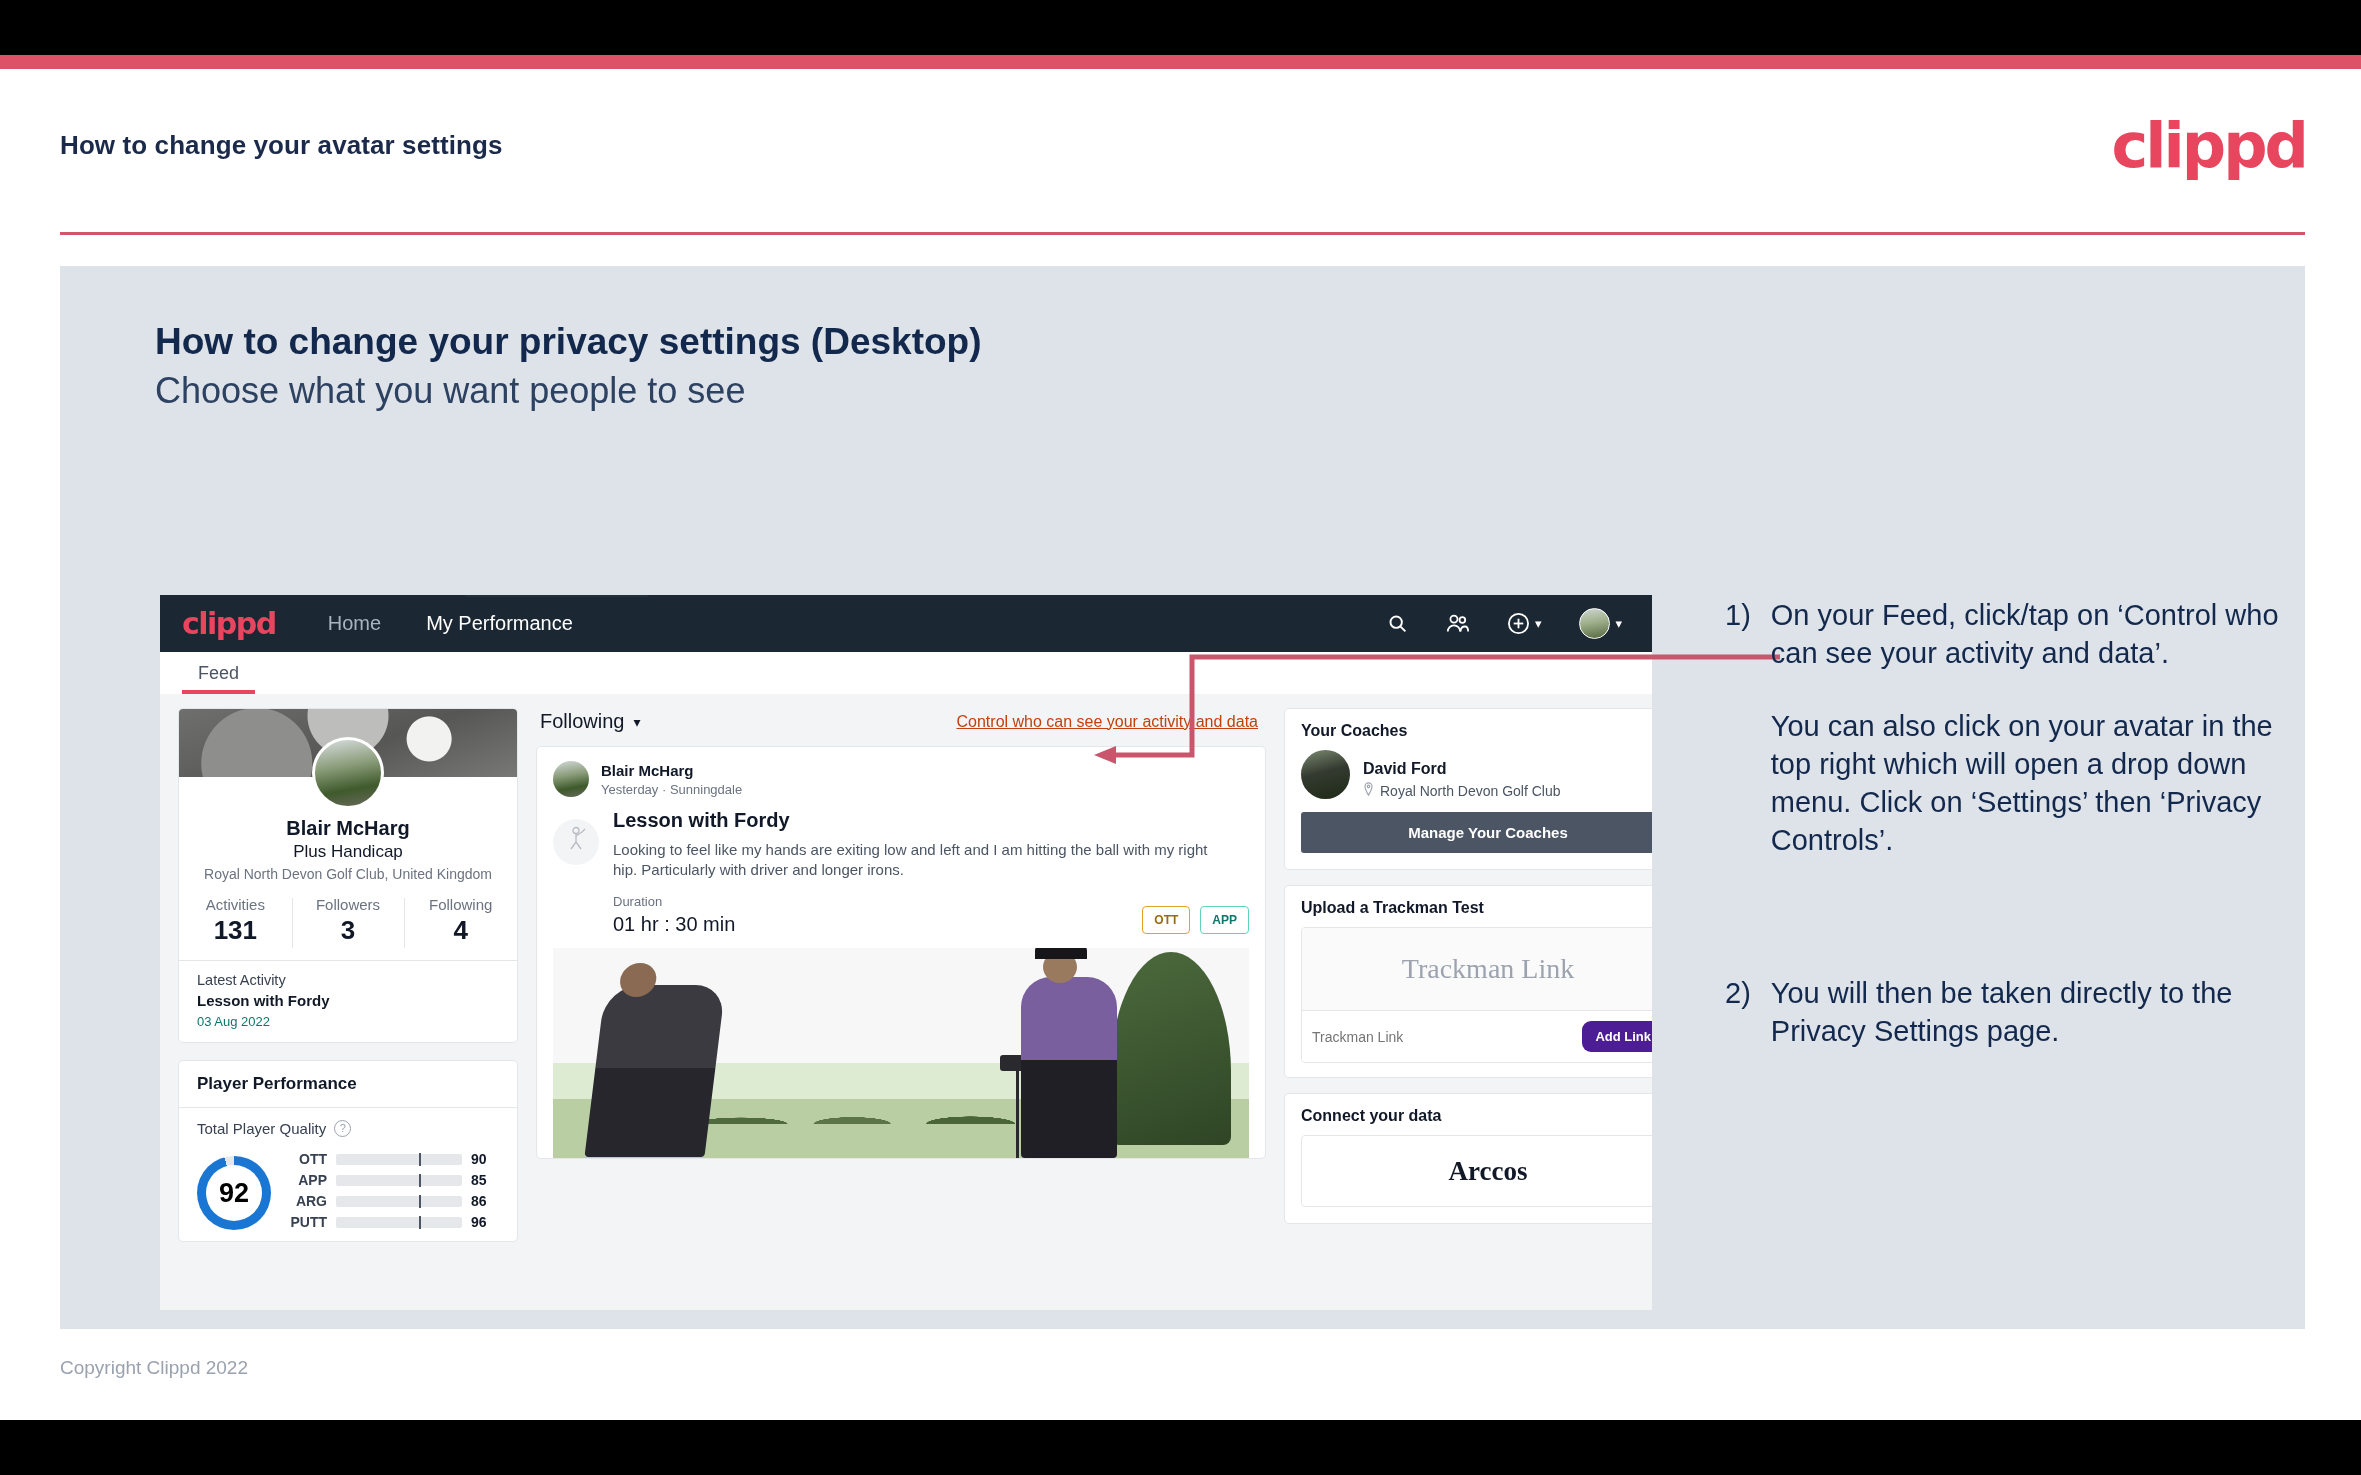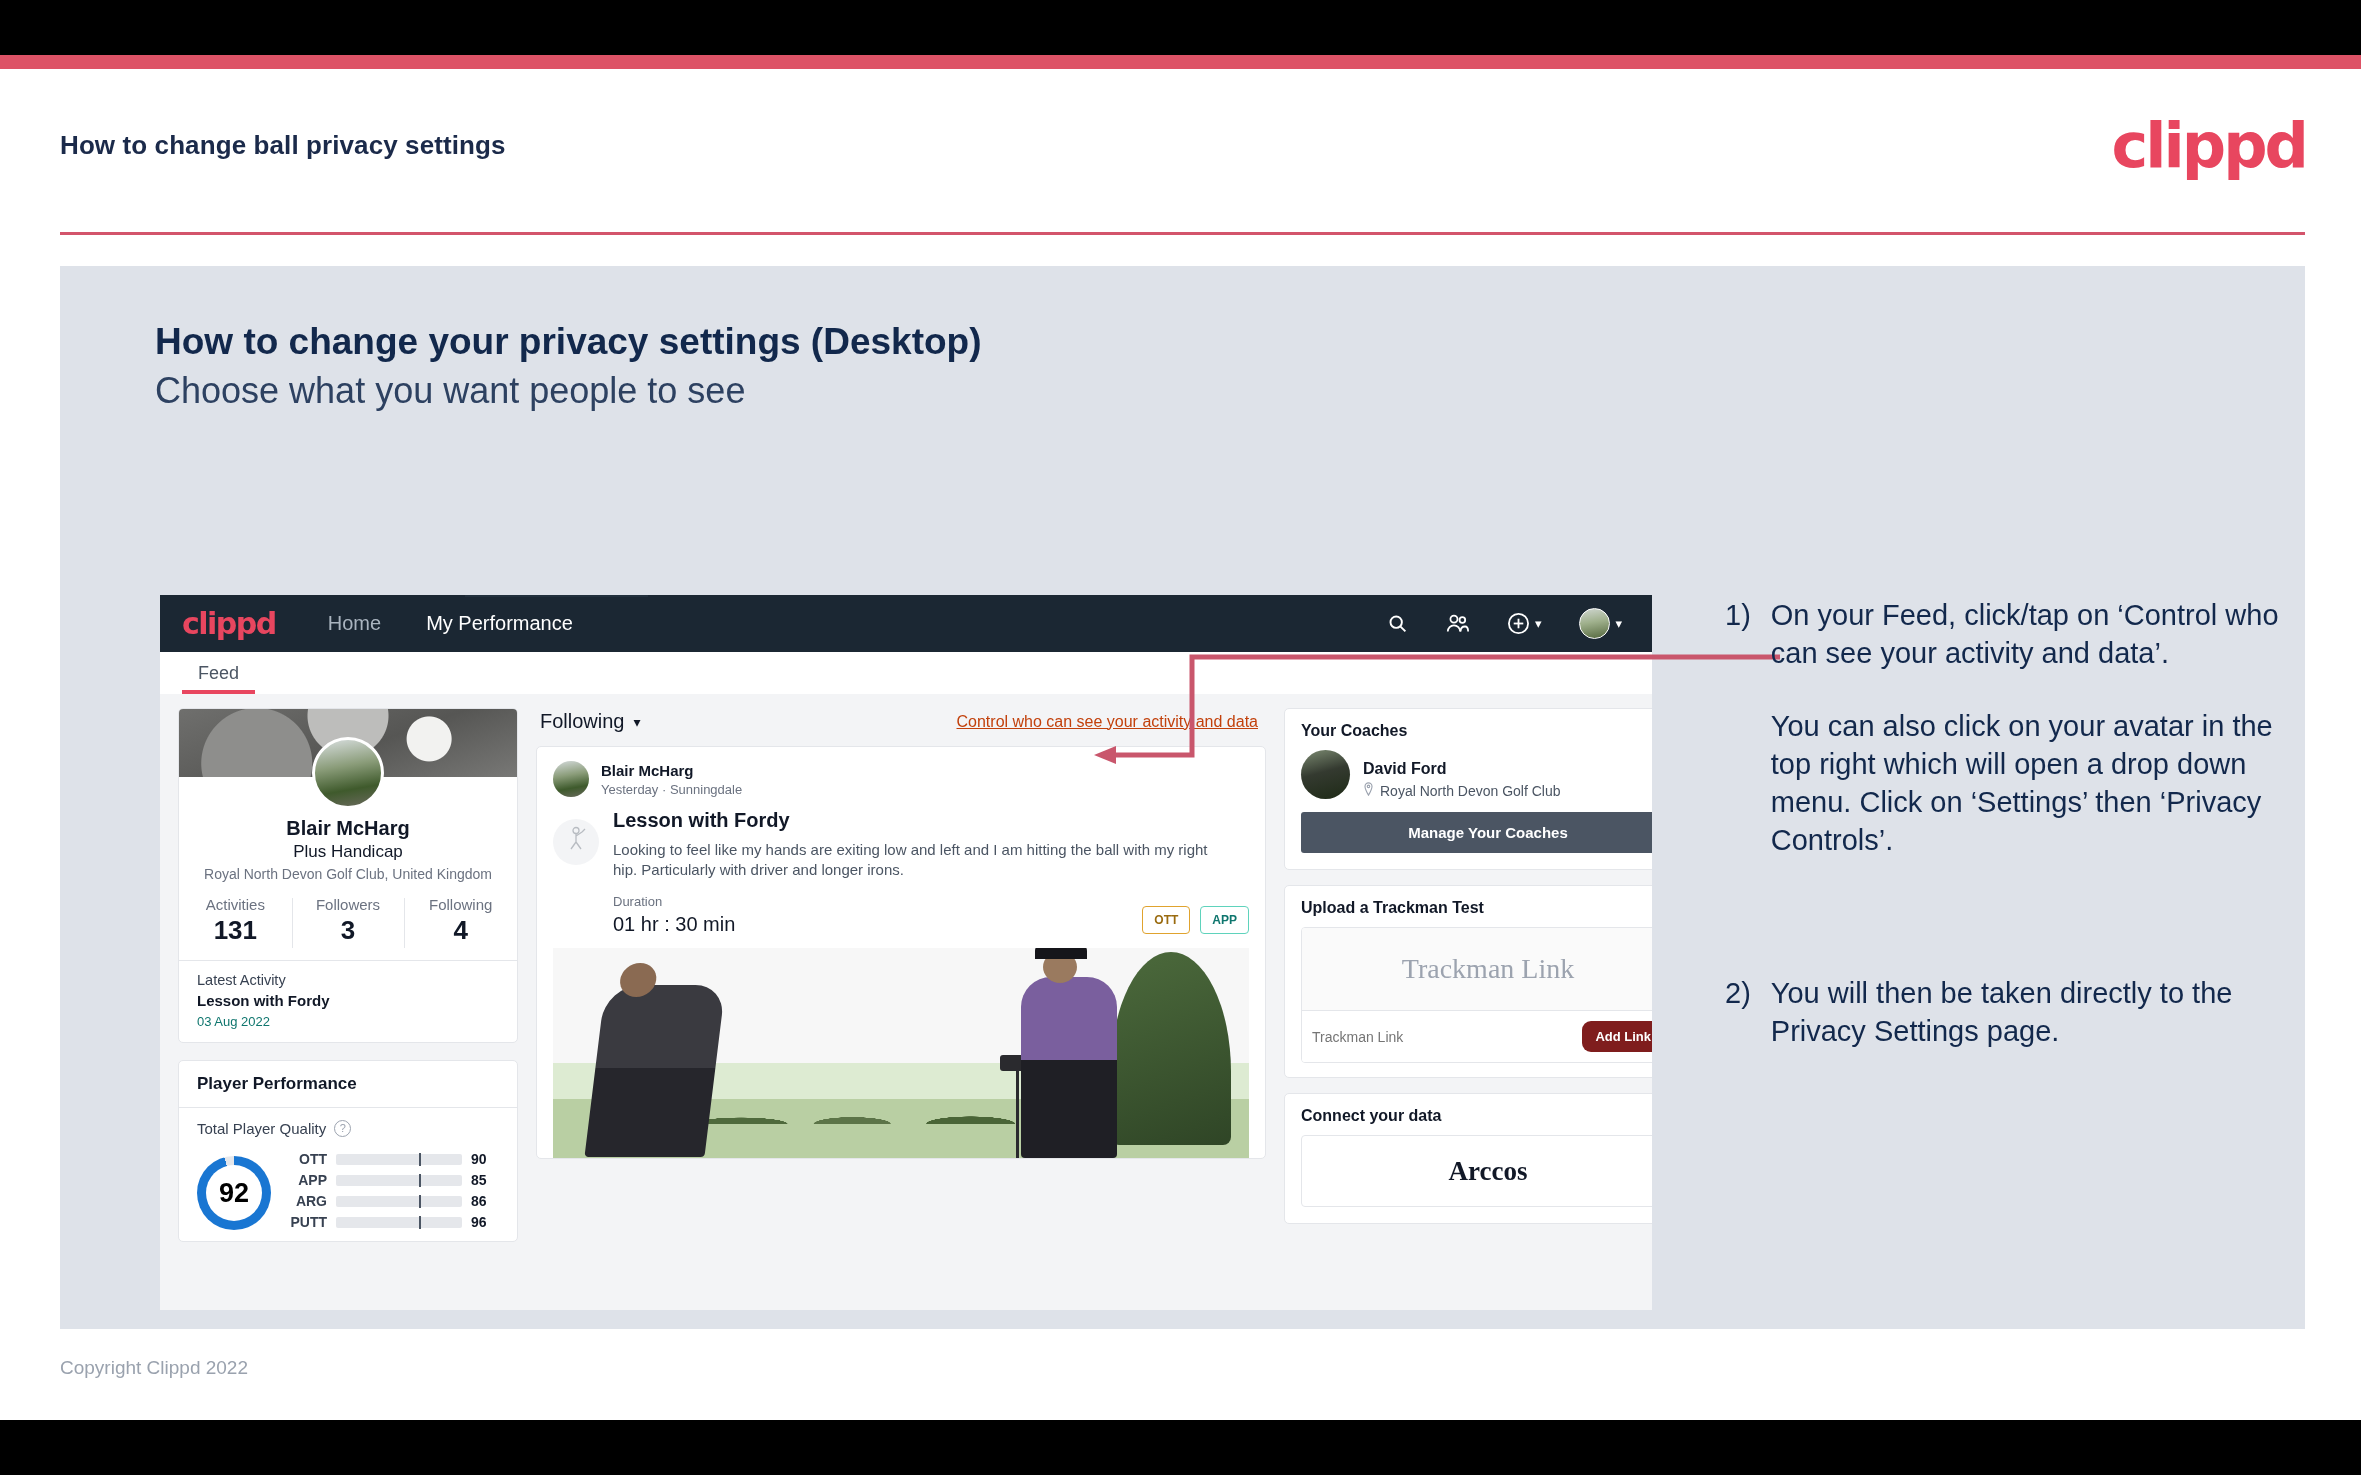--- a/index.html
+++ b/index.html
@@ -358,21 +358,21 @@
     padding: 10px 10px; background: #ffffff;
     border-top: 1px solid #e4e6ea;
   }
   .tm-input {
     flex: 1; border: none; outline: none;
     font-size: 14px; color: #9ca3af;
     font-family: "Liberation Sans", sans-serif;
     background: transparent;
   }
   .btn-addlink {
-    background: #7f1d1d; color: #ffffff;
+    background: #4c1d95; color: #ffffff;
     font-size: 13px; font-weight: 700;
     padding: 8px 13px; border-radius: 9px; border: none;
     font-family: "Liberation Sans", sans-serif;
   }
   .cd-card { margin-top: 15px; }
   .cd-box {
     margin: 0 16px 16px; height: 72px;
     border: 1px solid #e4e6ea; border-radius: 4px;
     display: flex; align-items: center; justify-content: center;
     font-family: "Liberation Serif", serif;
@@ -401,21 +401,21 @@
     font-size: 19px;
     color: #9aa2ae;
   }
 </style>
 </head>
 <body>
 
 <div class="slide">
   <div class="top-accent"></div>
 
-  <div class="slide-header-title">How to change ball privacy settings</div>
+  <div class="slide-header-title">How to change your avatar settings</div>
   <div class="logo">clippd</div>
   <div class="header-rule"></div>
 
   <div class="panel">
     <div class="panel-title">How to change your privacy settings (Desktop)</div>
     <div class="panel-subtitle">Choose what you want people to see</div>
 
     <div class="app">
 
       <div class="app-navbar">

